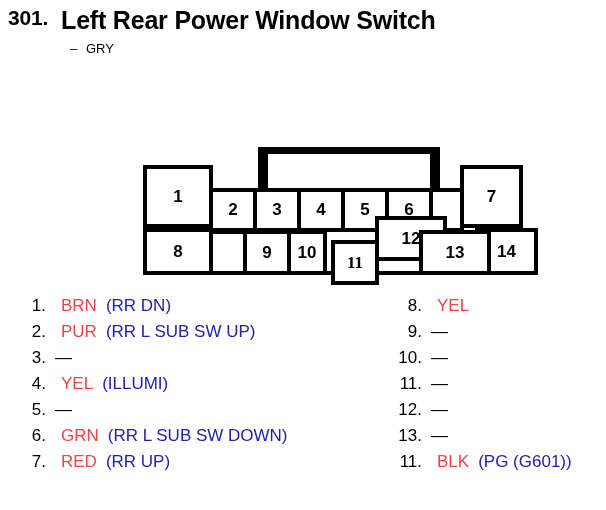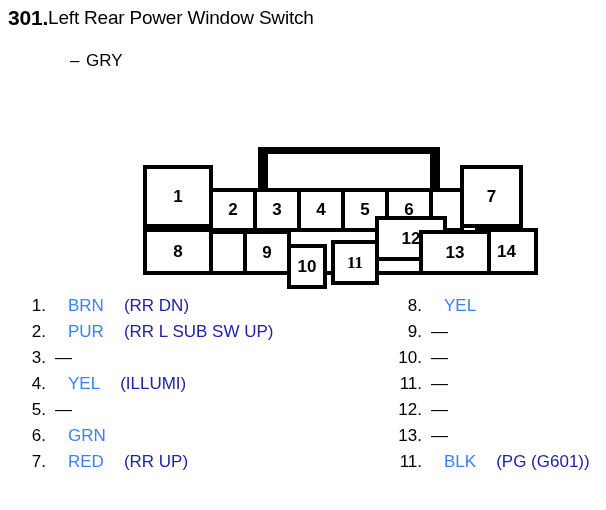--- a/index.html
+++ b/index.html
@@ -19,42 +19,42 @@
   
   #header {
     position: absolute;
     left: 0; top: 0;
     width: 606px;
   }
   #title-row {
     position: absolute;
     left: 8px; top: 6px;
     display: flex;
-    align-items: center;
+    align-items: flex-start;
   }
   #title-number {
     font-size: 21px;
     font-weight: bold;
     letter-spacing: -0.2px;
   }
   #title-text {
-    font-size: 19px;
-    font-weight: normal;
+    font-size: 25px;
+    font-weight: bold;
+    margin-left: 13px;
     letter-spacing: -0.2px;
     white-space: nowrap;
   }
   #subtitle-list {
     position: absolute;
     left: 70px; top: 36px;
   }
   .subtitle-line {
-    font-size: 17px;
+    font-size: 13px;
     line-height: 25px;
     white-space: nowrap;
-    margin-top: 12px;
   }
   .sub-dash {
     display: inline-block;
     width: 16px;
   }
 
   
   #connector {
     position: absolute;
     left: 143px;
@@ -100,27 +100,27 @@
     white-space: nowrap;
   }
   .pin-num {
     display: inline-block;
     width: 30px;
     text-align: right;
     font-size: 17px;
   }
   .pin-wire {
     display: inline-block;
-    margin-left: 22px;
-    font-size: 17px;
-    color: #3b82f6;
+    margin-left: 15px;
+    font-size: 17px;
+    color: #ef4444;
   }
   .pin-sig {
     display: inline-block;
-    margin-left: 20px;
+    margin-left: 9px;
     font-size: 17px;
     color: #2222a8;
   }
   .pin-dash {
     display: inline-block;
     margin-left: 9px;
     font-size: 17px;
   }
 </style>
 </head>
@@ -178,21 +178,21 @@
   </div>
   <div class="cell" style="left:242px; top:43px; width:48px; height:44px;">
     <span>6</span>
   </div>
   <div class="cell" style="left:286px; top:43px; width:35px; height:44px;"></div>
 
   <div class="cell" style="left:66px; top:85px; width:38px; height:45px;"></div>
   <div class="cell" style="left:100px; top:85px; width:48px; height:45px;">
     <span>9</span>
   </div>
-  <div class="cell" style="left:144px; top:99px; width:40px; height:45px;">
+  <div class="cell" style="left:144px; top:85px; width:40px; height:45px;">
     <span>10</span>
   </div>
   <div class="cell" style="left:188px; top:95px; width:48px; height:45px;font-family:Liberation Serif, serif;">
     <span>11</span>
   </div>
   <div class="cell" style="left:232px; top:71px; width:72px; height:45px;">
     <span>12</span>
   </div>
   <div class="cell" style="left:276px; top:85px; width:72px; height:45px;">
     <span>13</span>
@@ -222,20 +222,21 @@
       <span class="pin-wire">YEL</span>
       <span class="pin-sig">(ILLUMI)</span>
     </div>
     <div class="pin-row">
       <span class="pin-num">5.</span>
       <span class="pin-dash">—</span>
     </div>
     <div class="pin-row">
       <span class="pin-num">6.</span>
       <span class="pin-wire">GRN</span>
+      <span class="pin-sig">(RR L SUB SW DOWN)</span>
     </div>
     <div class="pin-row">
       <span class="pin-num">7.</span>
       <span class="pin-wire">RED</span>
       <span class="pin-sig">(RR UP)</span>
     </div>
   </div>
 
   <div class="pin-col" id="pin-col-right">
     <div class="pin-row">

